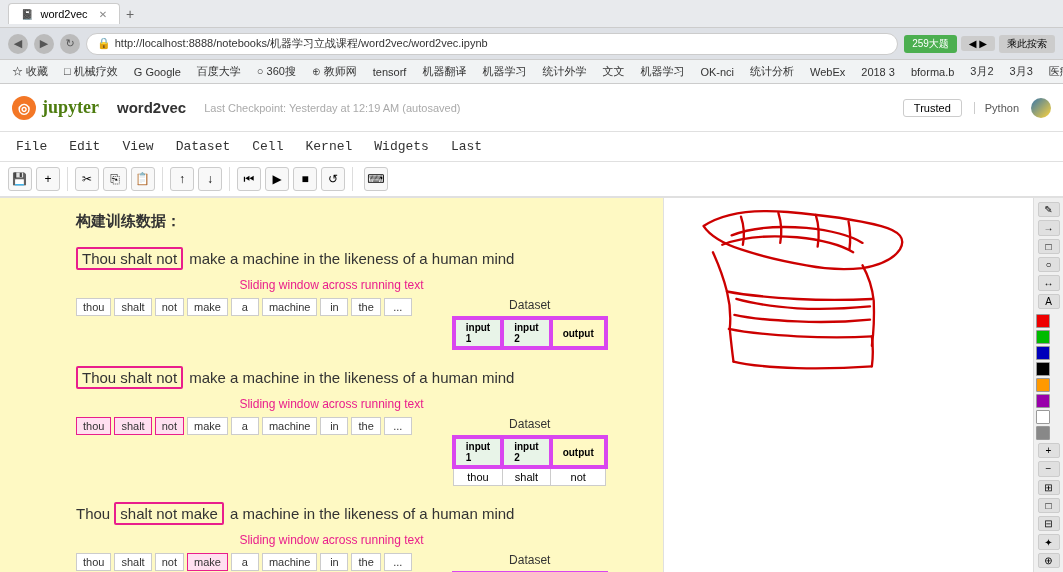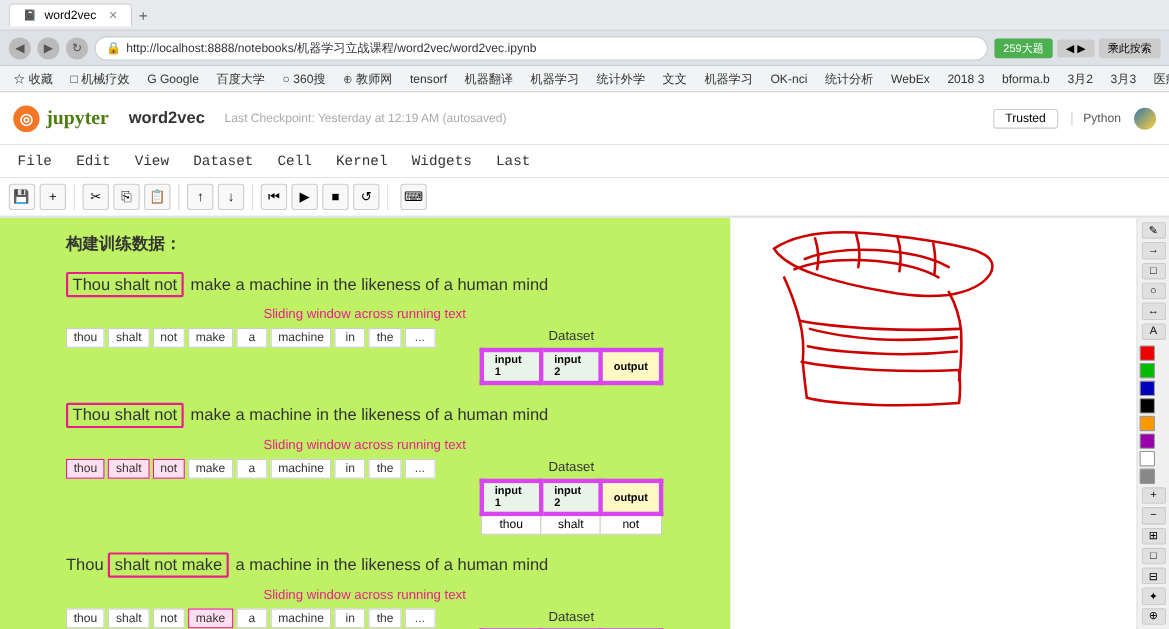--- a/index.html
+++ b/index.html
@@ -148,23 +148,23 @@
     
     .main-area {
       display: flex;
       height: calc(572px - 32px - 28px - 24px - 48px - 30px - 36px);
       overflow: hidden;
     }
 
     
     .notebook-content {
       flex: 1;
-      background: #bef264;
+      background: #fef9c3;
       overflow-y: auto;
-      padding: 10px 0;
+      padding: 10px 16px;
     }
 
     
     .section-header {
       padding: 4px 60px;
       font-size: 15px;
       color: #333;
       font-weight: bold;
       margin-bottom: 6px;
     }

